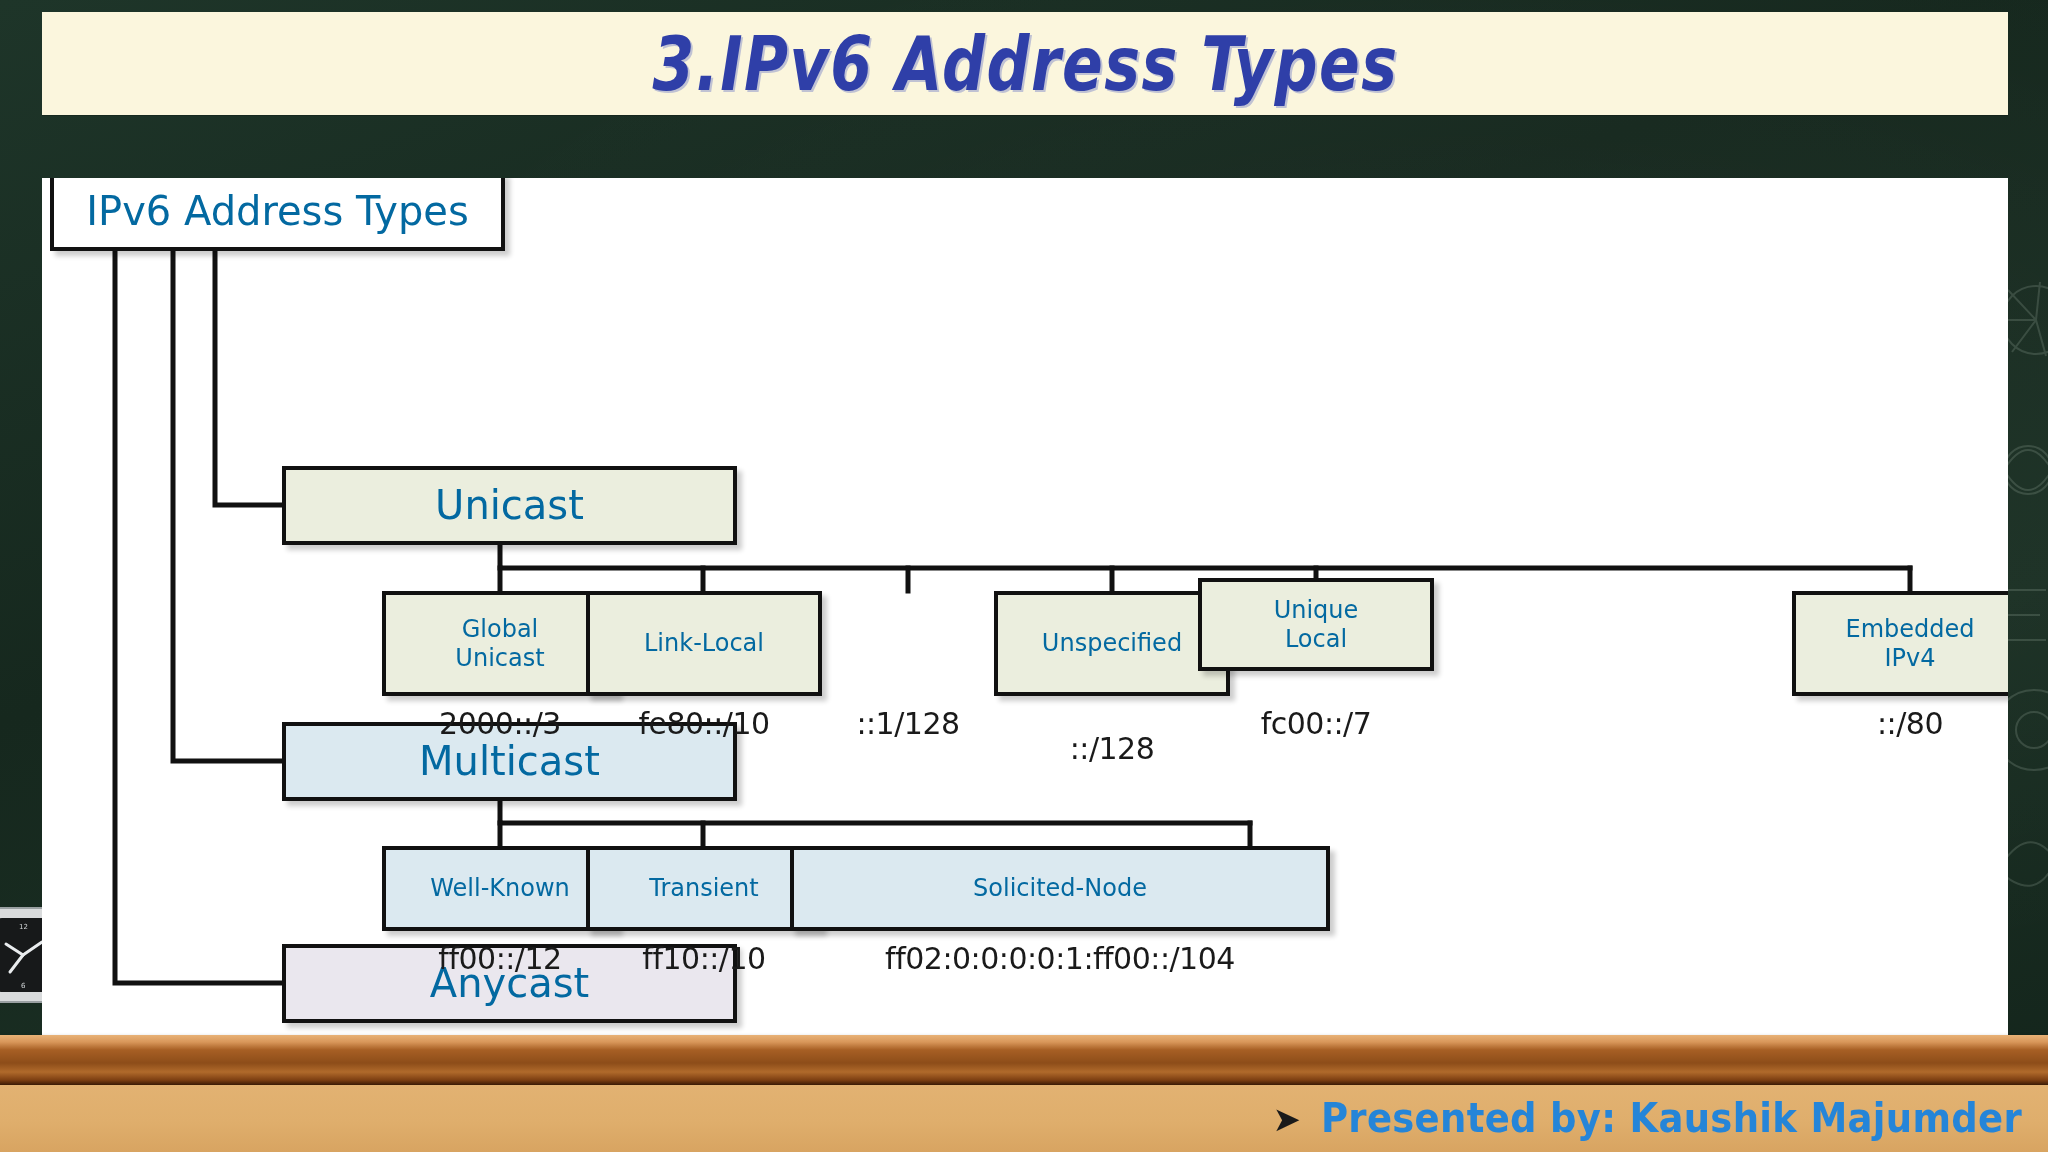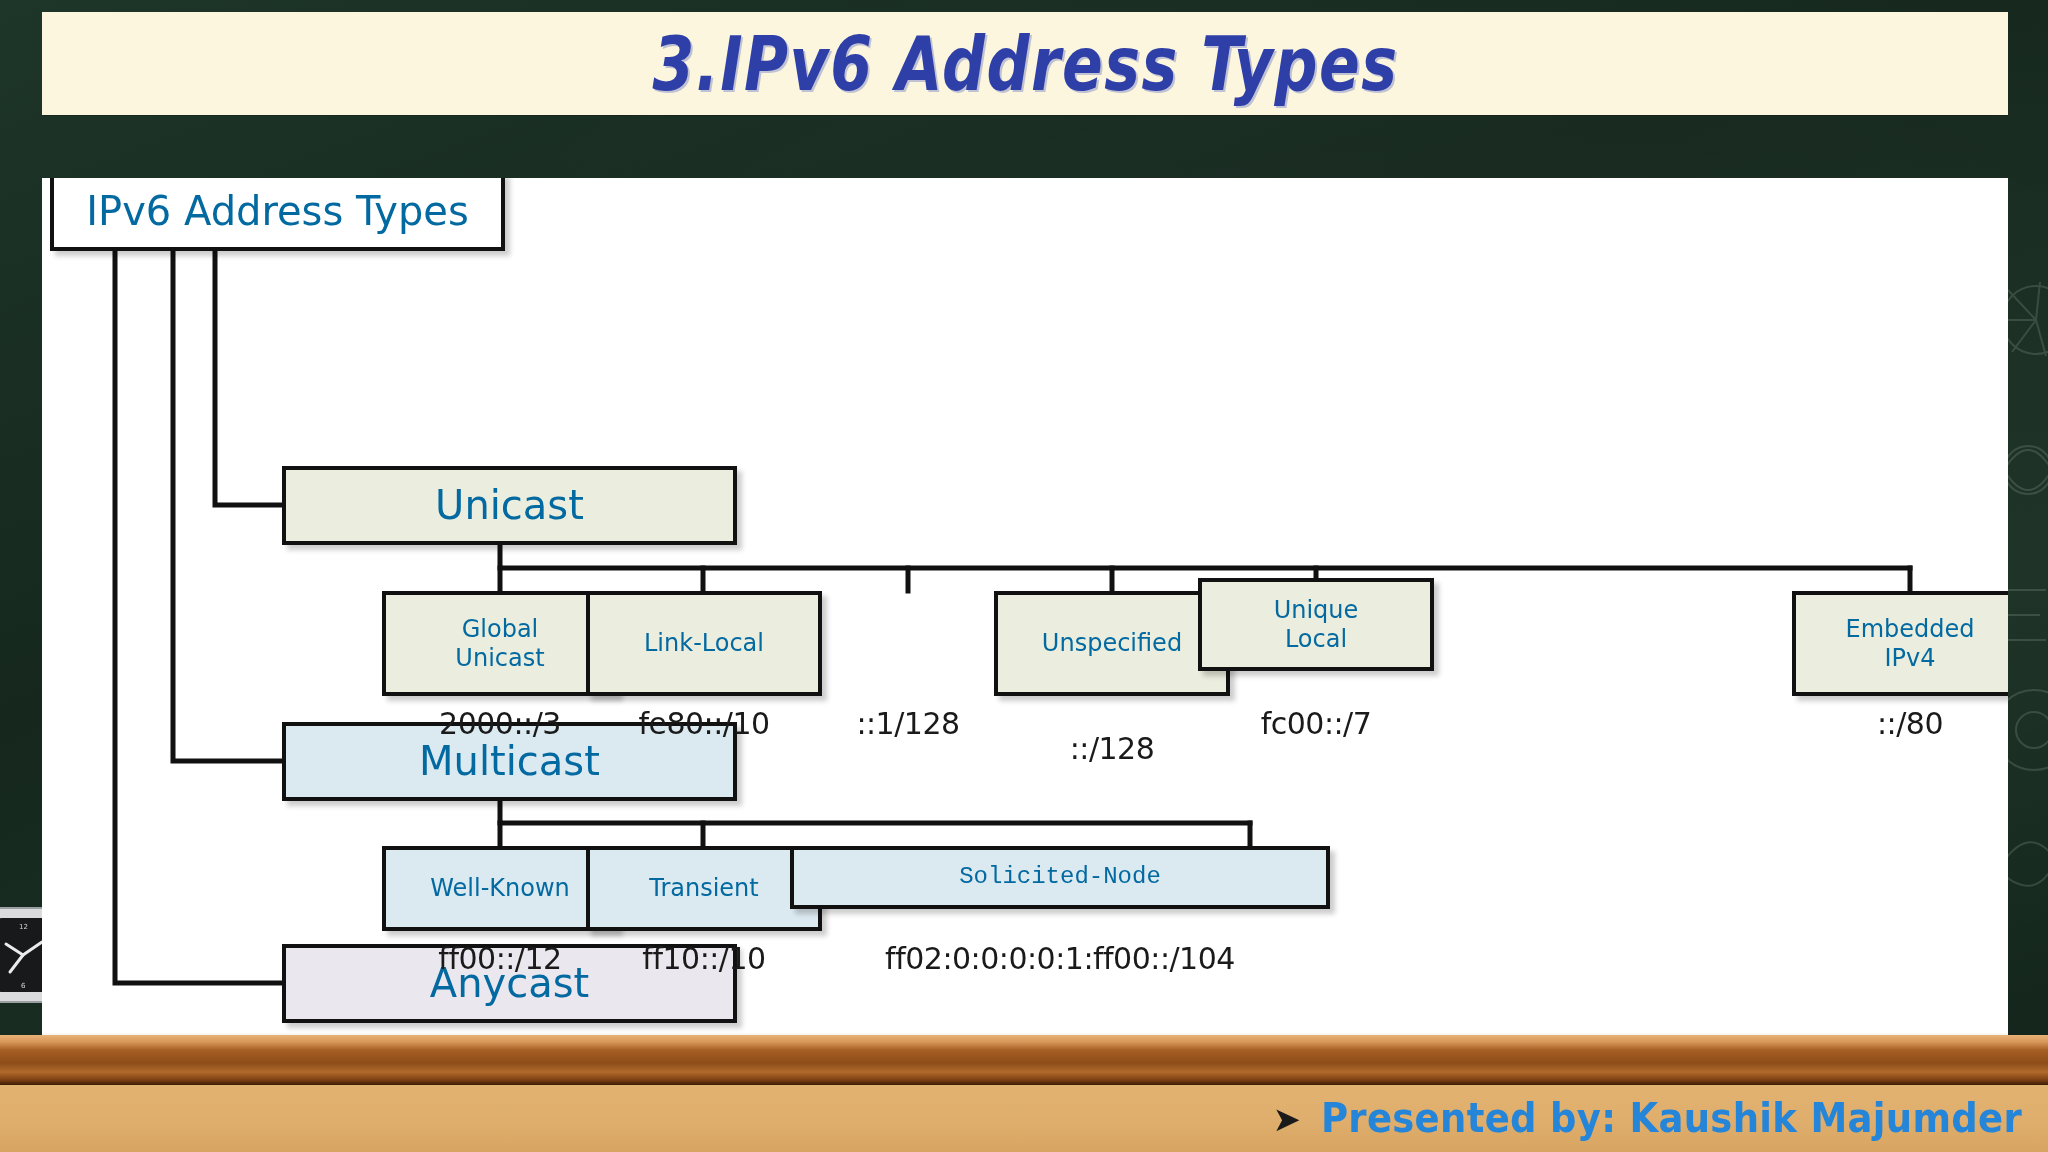--- a/index.html
+++ b/index.html
@@ -296,21 +296,21 @@
       <div class="node multicast lvl2" style="left:340px; top:668px; width:236px; height:85px;">
         <span>Well-Known</span>
       </div>
       <div class="prefix" style="left:340px; top:763px; width:236px;">ff00::/12</div>
 
       <div class="node multicast lvl2" style="left:544px; top:668px; width:236px; height:85px;">
         <span>Transient</span>
       </div>
       <div class="prefix" style="left:544px; top:763px; width:236px;">ff10::/10</div>
 
-      <div class="node multicast lvl2" style="left:748px; top:668px; width:540px; height:63px;font-family:Liberation Mono, monospace;">
+      <div class="node multicast lvl2" style="left:748px; top:668px; width:540px; height:85px;">
         <span>Solicited-Node</span>
       </div>
       <div class="prefix" style="left:718px; top:763px; width:600px;">ff02:0:0:0:0:1:ff00::/104</div>
 
     </div>
   </div>
 
   <div class="shelf"></div>
 
   <div class="footer-band">

